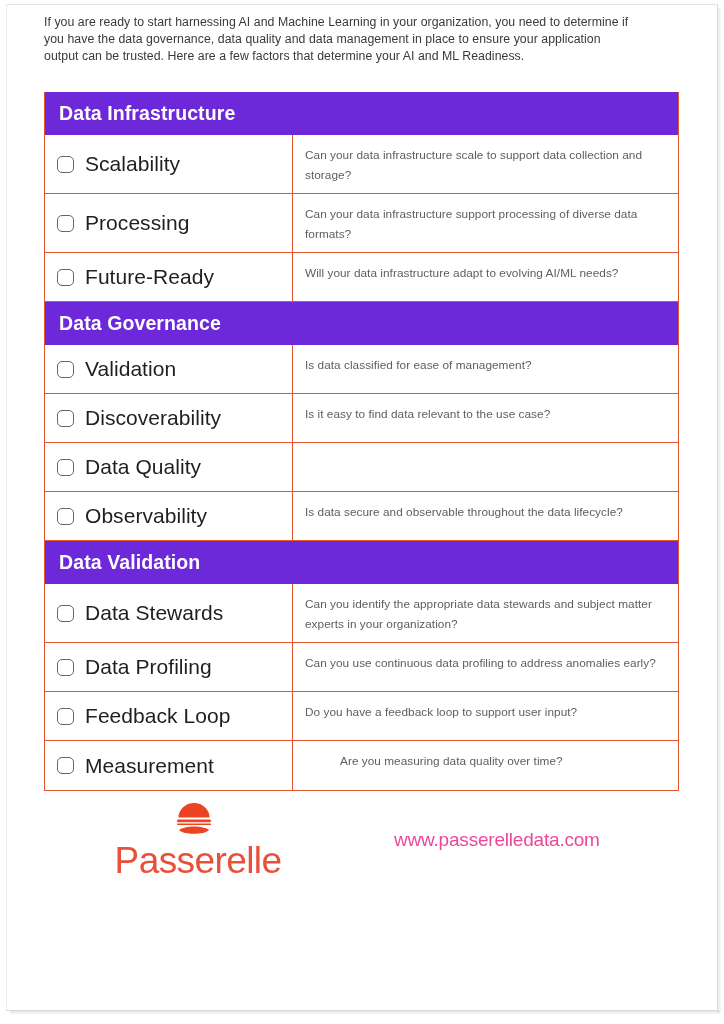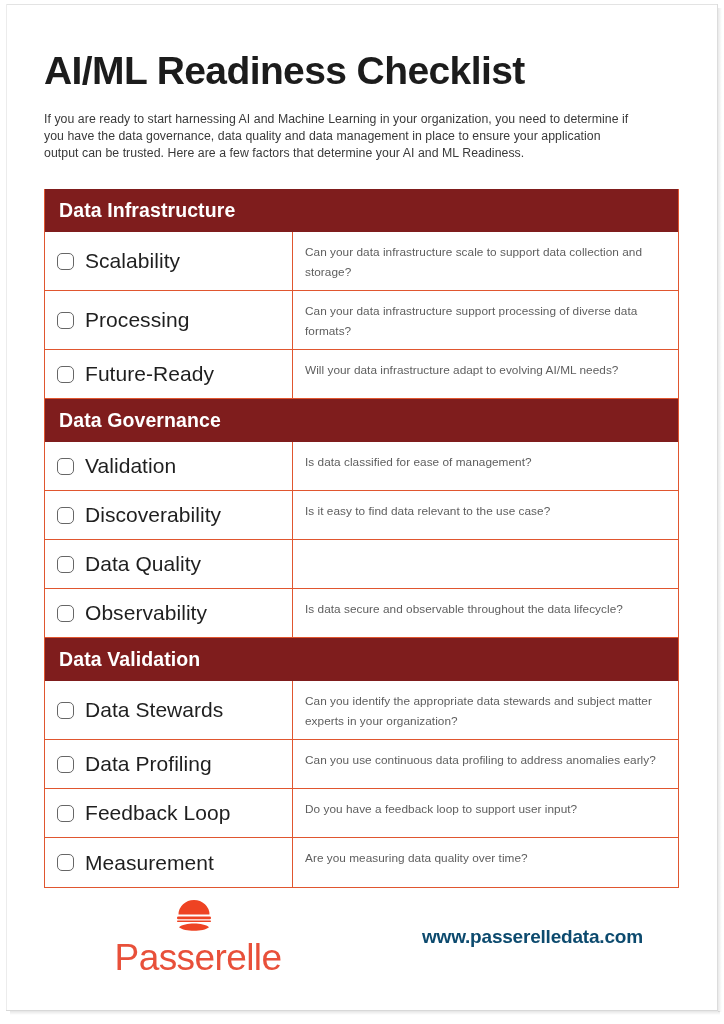--- a/index.html
+++ b/index.html
@@ -89,41 +89,41 @@
 
   
   .checklist {
     margin-top: 27px;
     width: 635px;
     border: 1px solid #e0562f;
     border-top: none;
     box-sizing: border-box;
   }
   .section-header {
-    background: #7f1d1d;
+    background: #6d28d9;
     height: 43px;
     display: flex;
     align-items: center;
     padding-left: 14px;
     box-sizing: border-box;
   }
   .section-header-title {
     color: #ffffff;
     font-size: 19.5px;
     font-weight: bold;
     letter-spacing: 0.1px;
   }
 
   .row {
     display: flex;
     min-height: 49px;
     border-bottom: 1px solid #e0562f;
     box-sizing: border-box;
   }
-  .section:last-child .row:last-child { border-bottom: none; }
+  .section:last-child .row:last-child { border-bottom: none; gap: 35px; }
 
   .row-left {
     width: 248px;
     flex: 0 0 248px;
     border-right: 1px solid #e0562f;
     box-sizing: border-box;
     display: flex;
     align-items: center;
     padding-left: 12px;
   }
@@ -178,42 +178,41 @@
   }
   .logo-wordmark {
     margin-left: 8px;
     font-size: 37px;
     font-weight: normal;
     color: #e8503a;
     letter-spacing: -0.6px;
     line-height: 42px;
   }
   .footer-url {
-    margin-left: 78px;
+    margin-left: 50px;
     font-size: 19px;
-    font-weight: bold;
-    color: #0c4a6e;
+    font-weight: normal;
+    color: #ec4899;
     letter-spacing: -0.2px;
   }
 </style>
 </head>
 <body>
 
 <div id="page">
 
   <div class="sheet-edge-top"></div>
   <div class="sheet-edge-left"></div>
   <div class="sheet-edge-right"></div>
   <div class="sheet-edge-bottom"></div>
   <div class="sheet-shadow-right"></div>
   <div class="sheet-shadow-bottom"></div>
 
   <div class="content">
 
-    <h1 class="doc-title">AI/ML Readiness Checklist</h1>
 
     <p class="doc-intro">If you are ready to start harnessing AI and Machine Learning in your organization, you need to determine if you have the data governance, data quality and data management in place to ensure your application output can be trusted. Here are a few factors that determine your AI and ML Readiness.</p>
 
     <div class="checklist" id="checklist">
         <div class="section">
           <div class="section-header">
             <span class="section-header-title">Data Infrastructure</span>
           </div>
           <div class="row">
             <div class="row-left">

